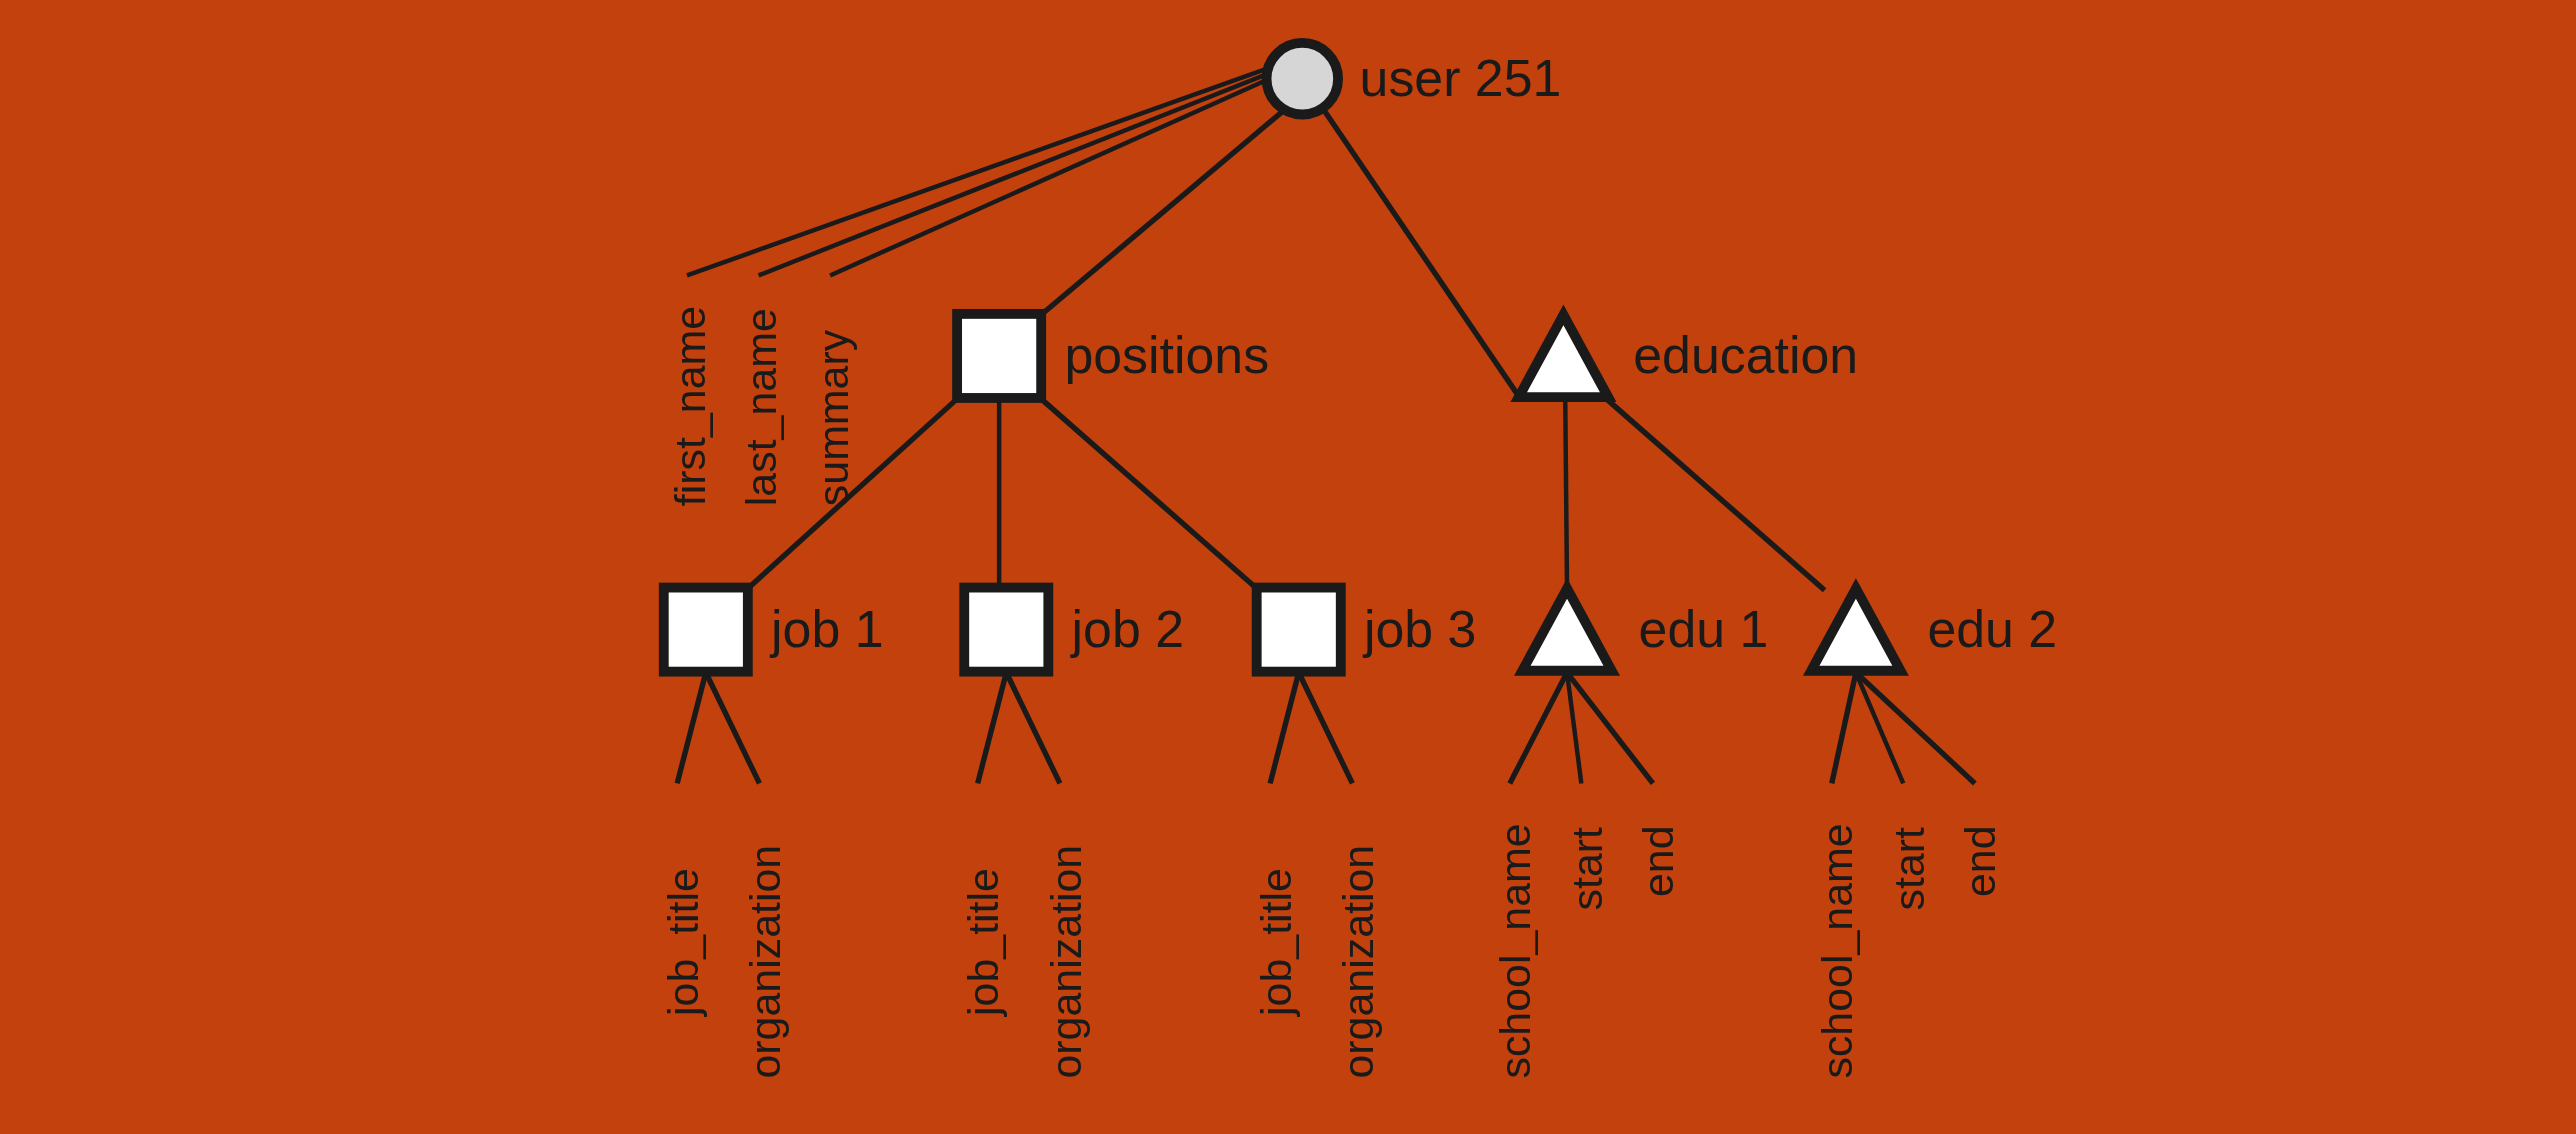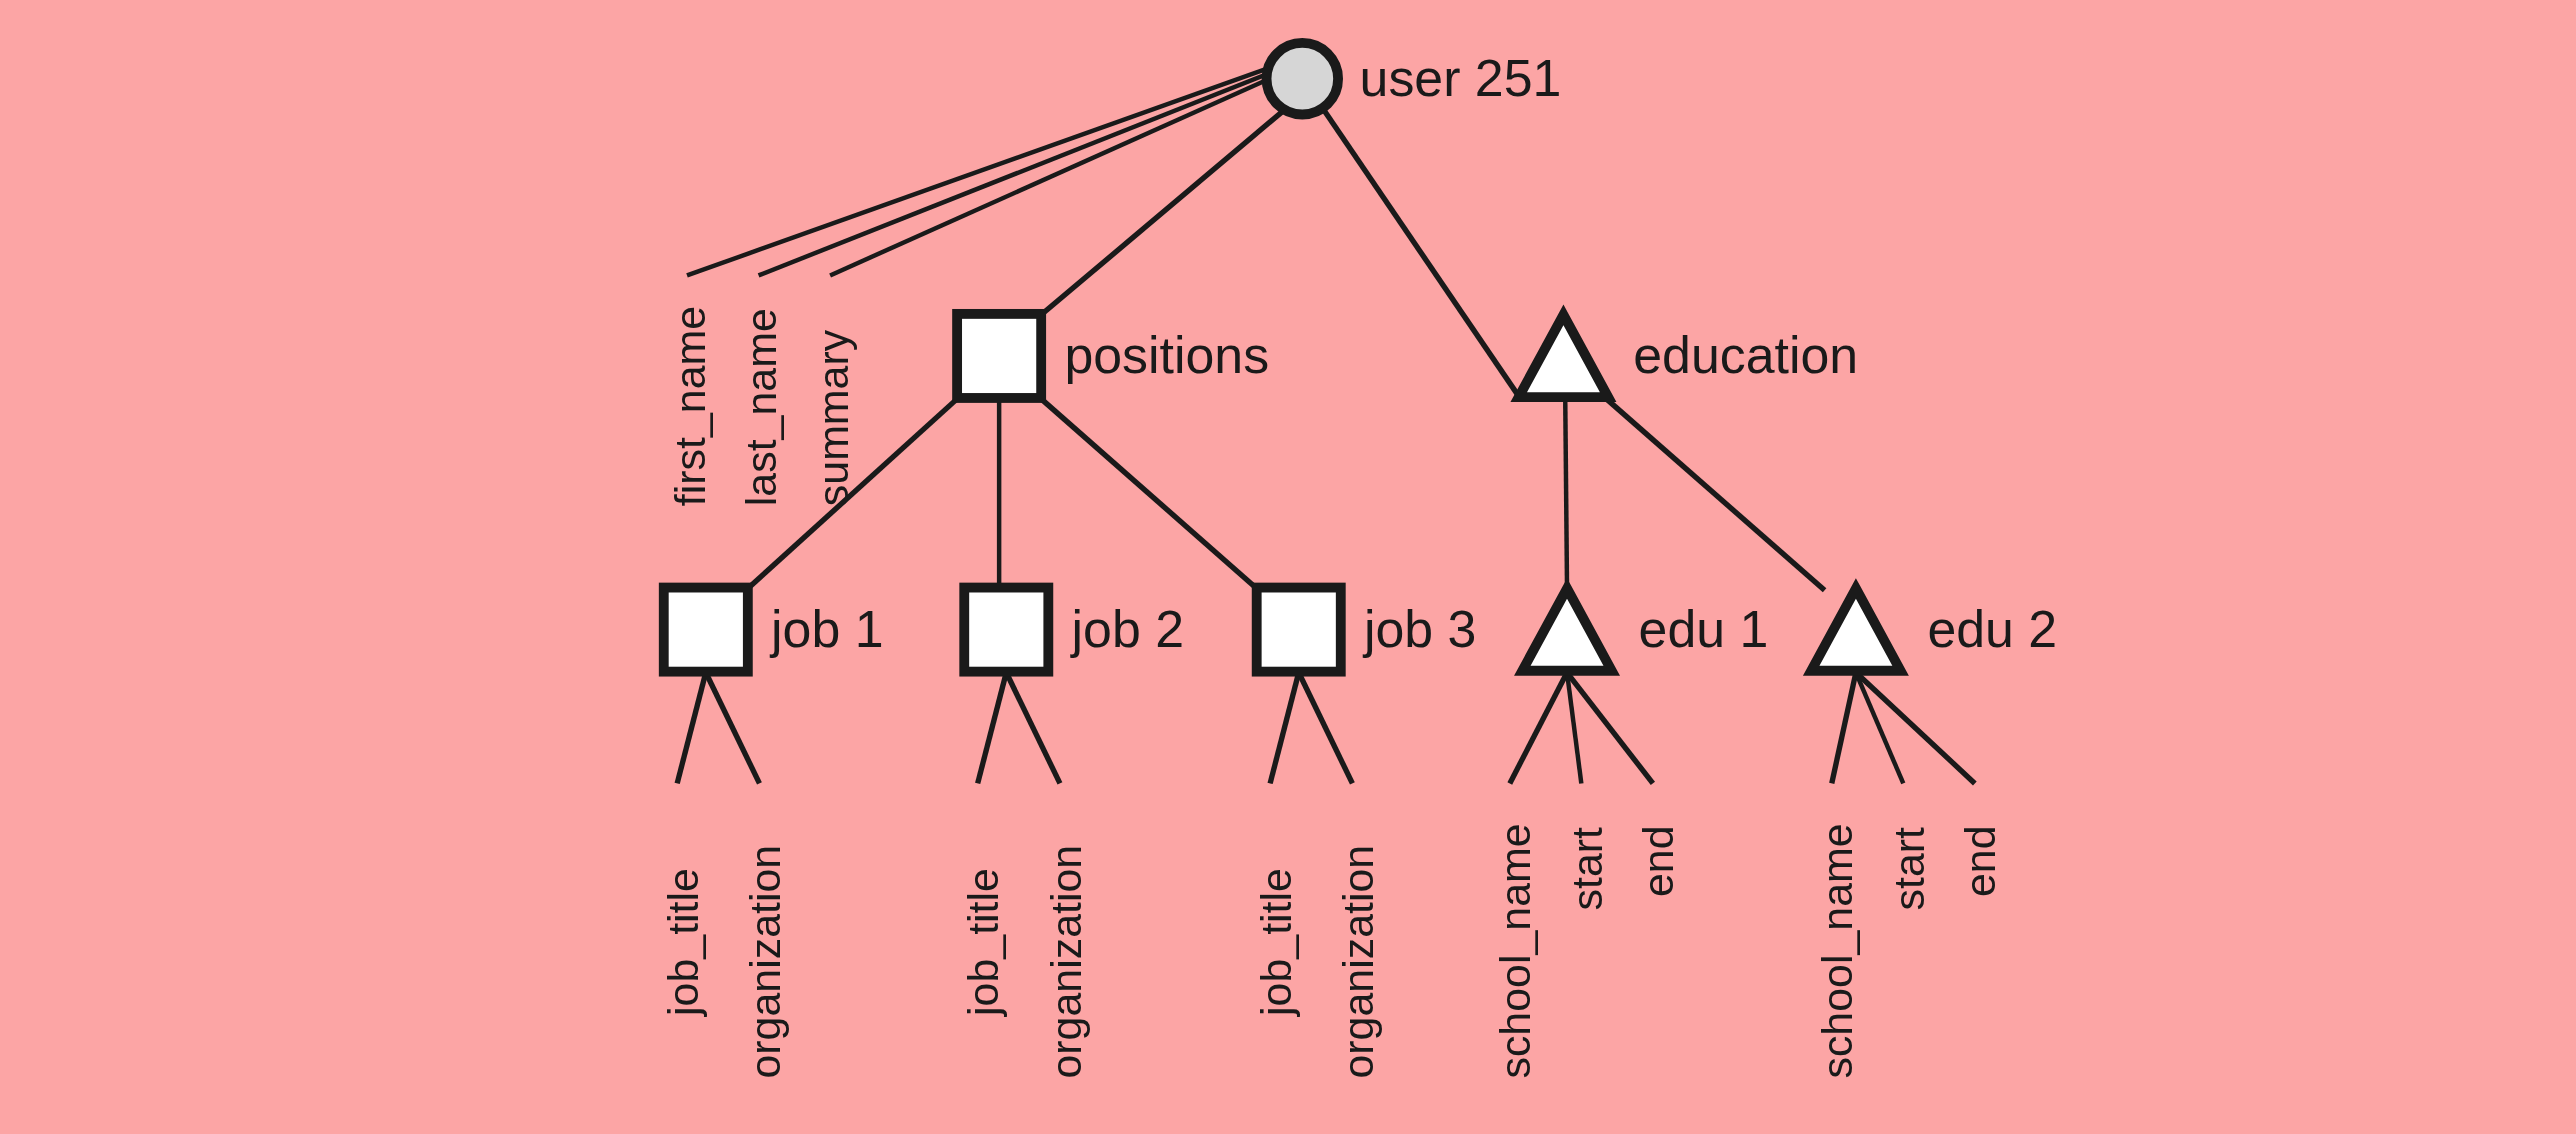--- a/index.html
+++ b/index.html
@@ -10,21 +10,21 @@
   body {
     width: 2576px;
     height: 1134px;
     overflow: hidden;
     font-family: "Liberation Sans", sans-serif;
   }
   #diagram-root {
     position: relative;
     width: 2576px;
     height: 1134px;
-    background: #fca5a5;
+    background: #c2410c;
   }
   svg.tree {
     display: block;
     width: 2576px;
     height: 1134px;
   }
   .edge {
     stroke: #1a1a1a;
     fill: none;
     stroke-linecap: butt;

